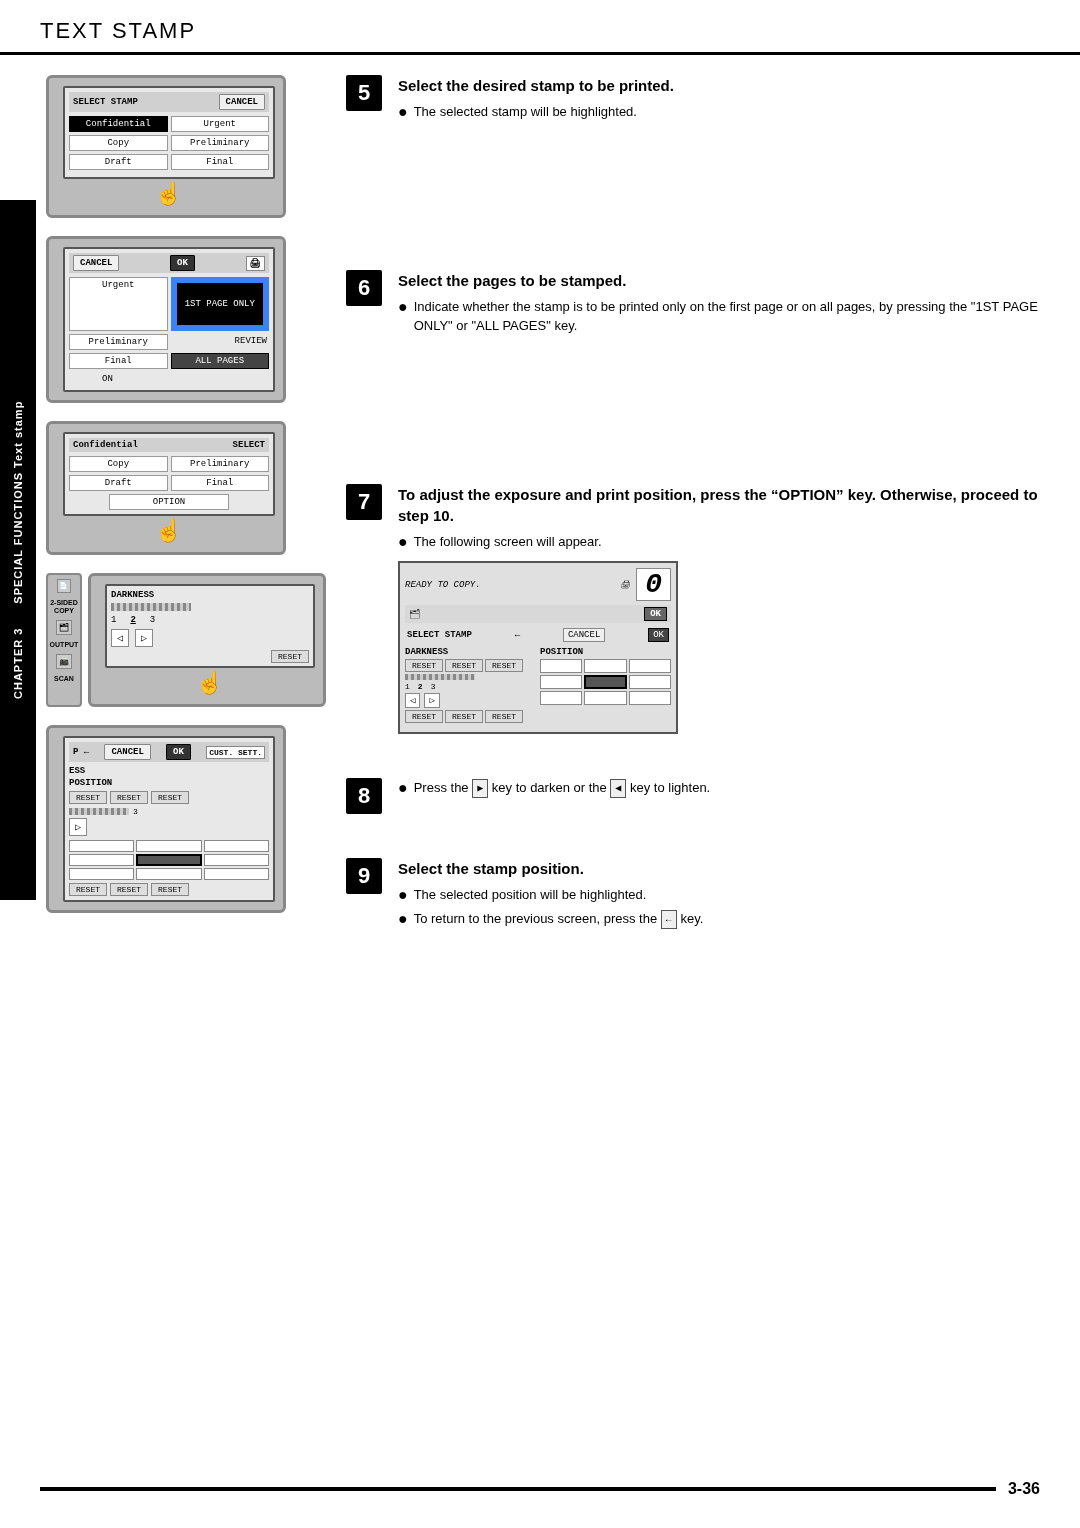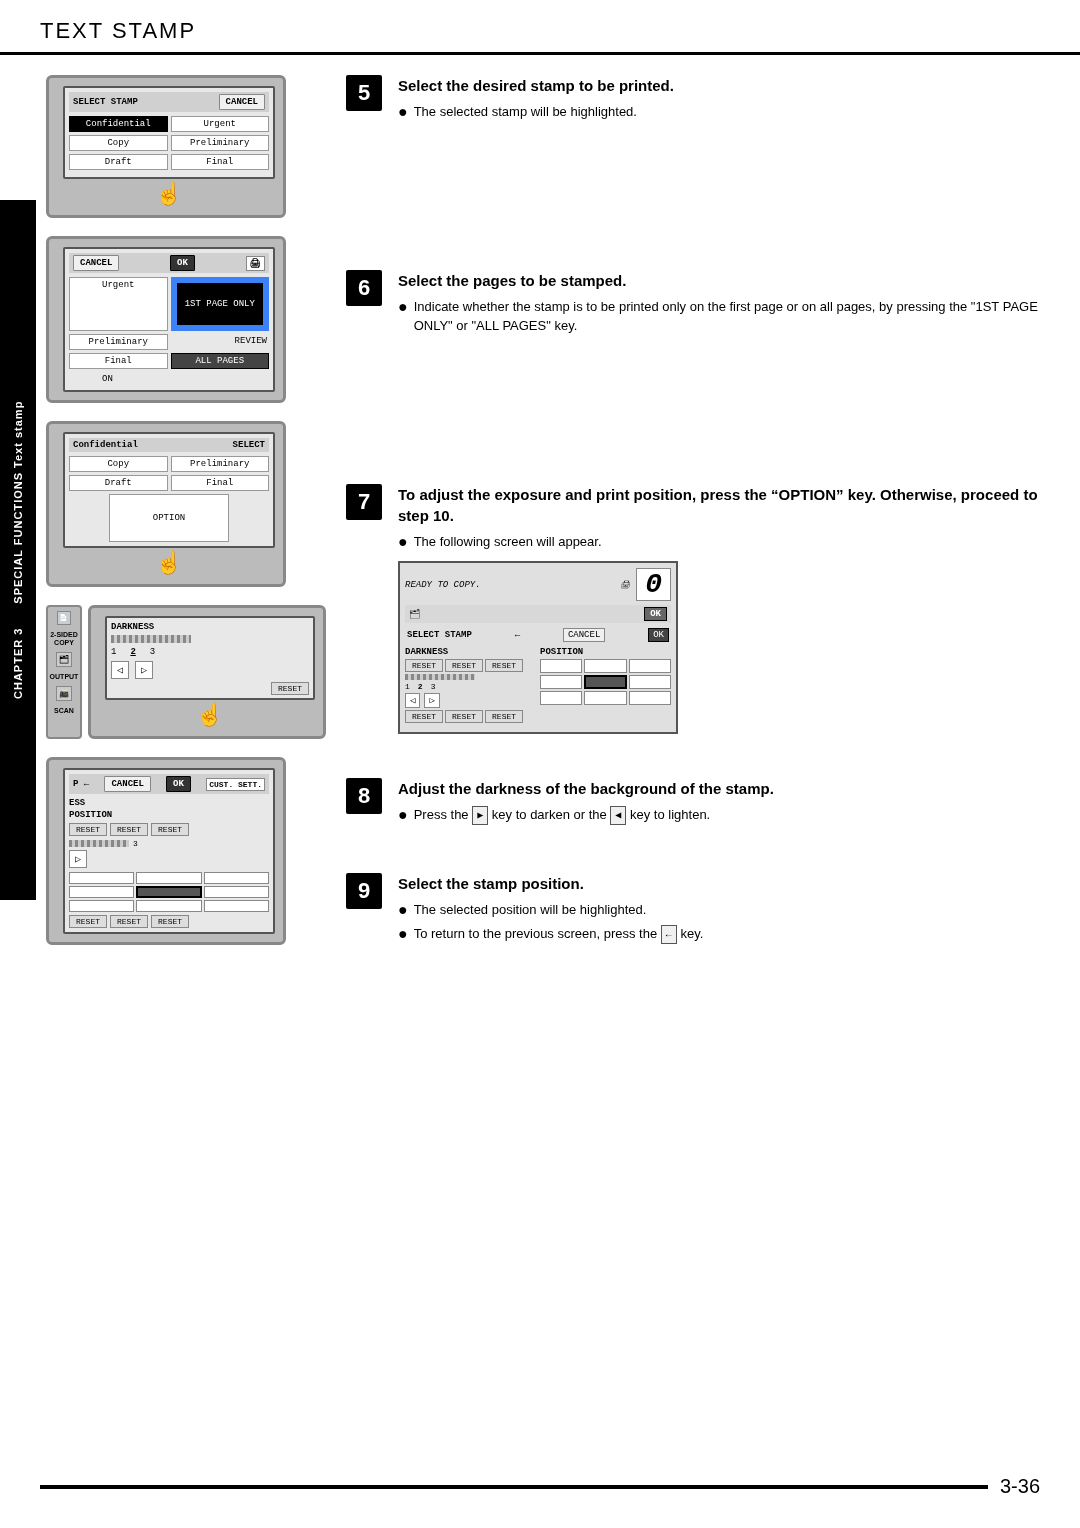--- a/index.html
+++ b/index.html
@@ -129,21 +129,21 @@
       background: #000;
       color: #fff;
       padding: 2px 4px;
       font-size: 9px;
       text-align: center;
     }
 
     .lcd-single-btn {
       border: 1px solid #999;
       background: #fff;
-      padding: 18px 8px;
+      padding: 2px 8px;
       font-size: 9px;
       text-align: center;
       margin: 0 auto;
       display: block;
       width: 60%;
     }
 
     
     .step-section {
       display: flex;
@@ -503,21 +503,20 @@
               </div>
             </div>
           </div>
         </div>
       </div>
     </div>
 
     <div class="step-section" style="margin-top:20px;">
       <div class="step-number">8</div>
       <div class="step-content">
-        <div class="step-title">Adjust the darkness of the background of the stamp.</div>
         <div class="step-bullet">
           <span class="bullet-dot">●</span>
           <span>
             Press the <span class="inline-lcd">▶</span> key to darken or the <span class="inline-lcd">◀</span> key to lighten.
           </span>
         </div>
       </div>
     </div>
 
     <div class="step-section" style="margin-top:20px;">
@@ -537,15 +536,15 @@
       </div>
     </div>
 
   </div>
 
 </div>
 
 <div style="position:absolute;bottom:30px;left:0;right:0;padding:0 40px;">
   <div style="display:flex;align-items:center;gap:0;">
     <div style="flex:1;height:4px;background:#000;"></div>
-    <div style="font-size:20px;font-weight:normal;padding-left:12px;">3-36</div>
+    <div style="font-size:16px;font-weight:bold;padding-left:12px;">3-36</div>
   </div>
 </div>
 
 </body></html>

